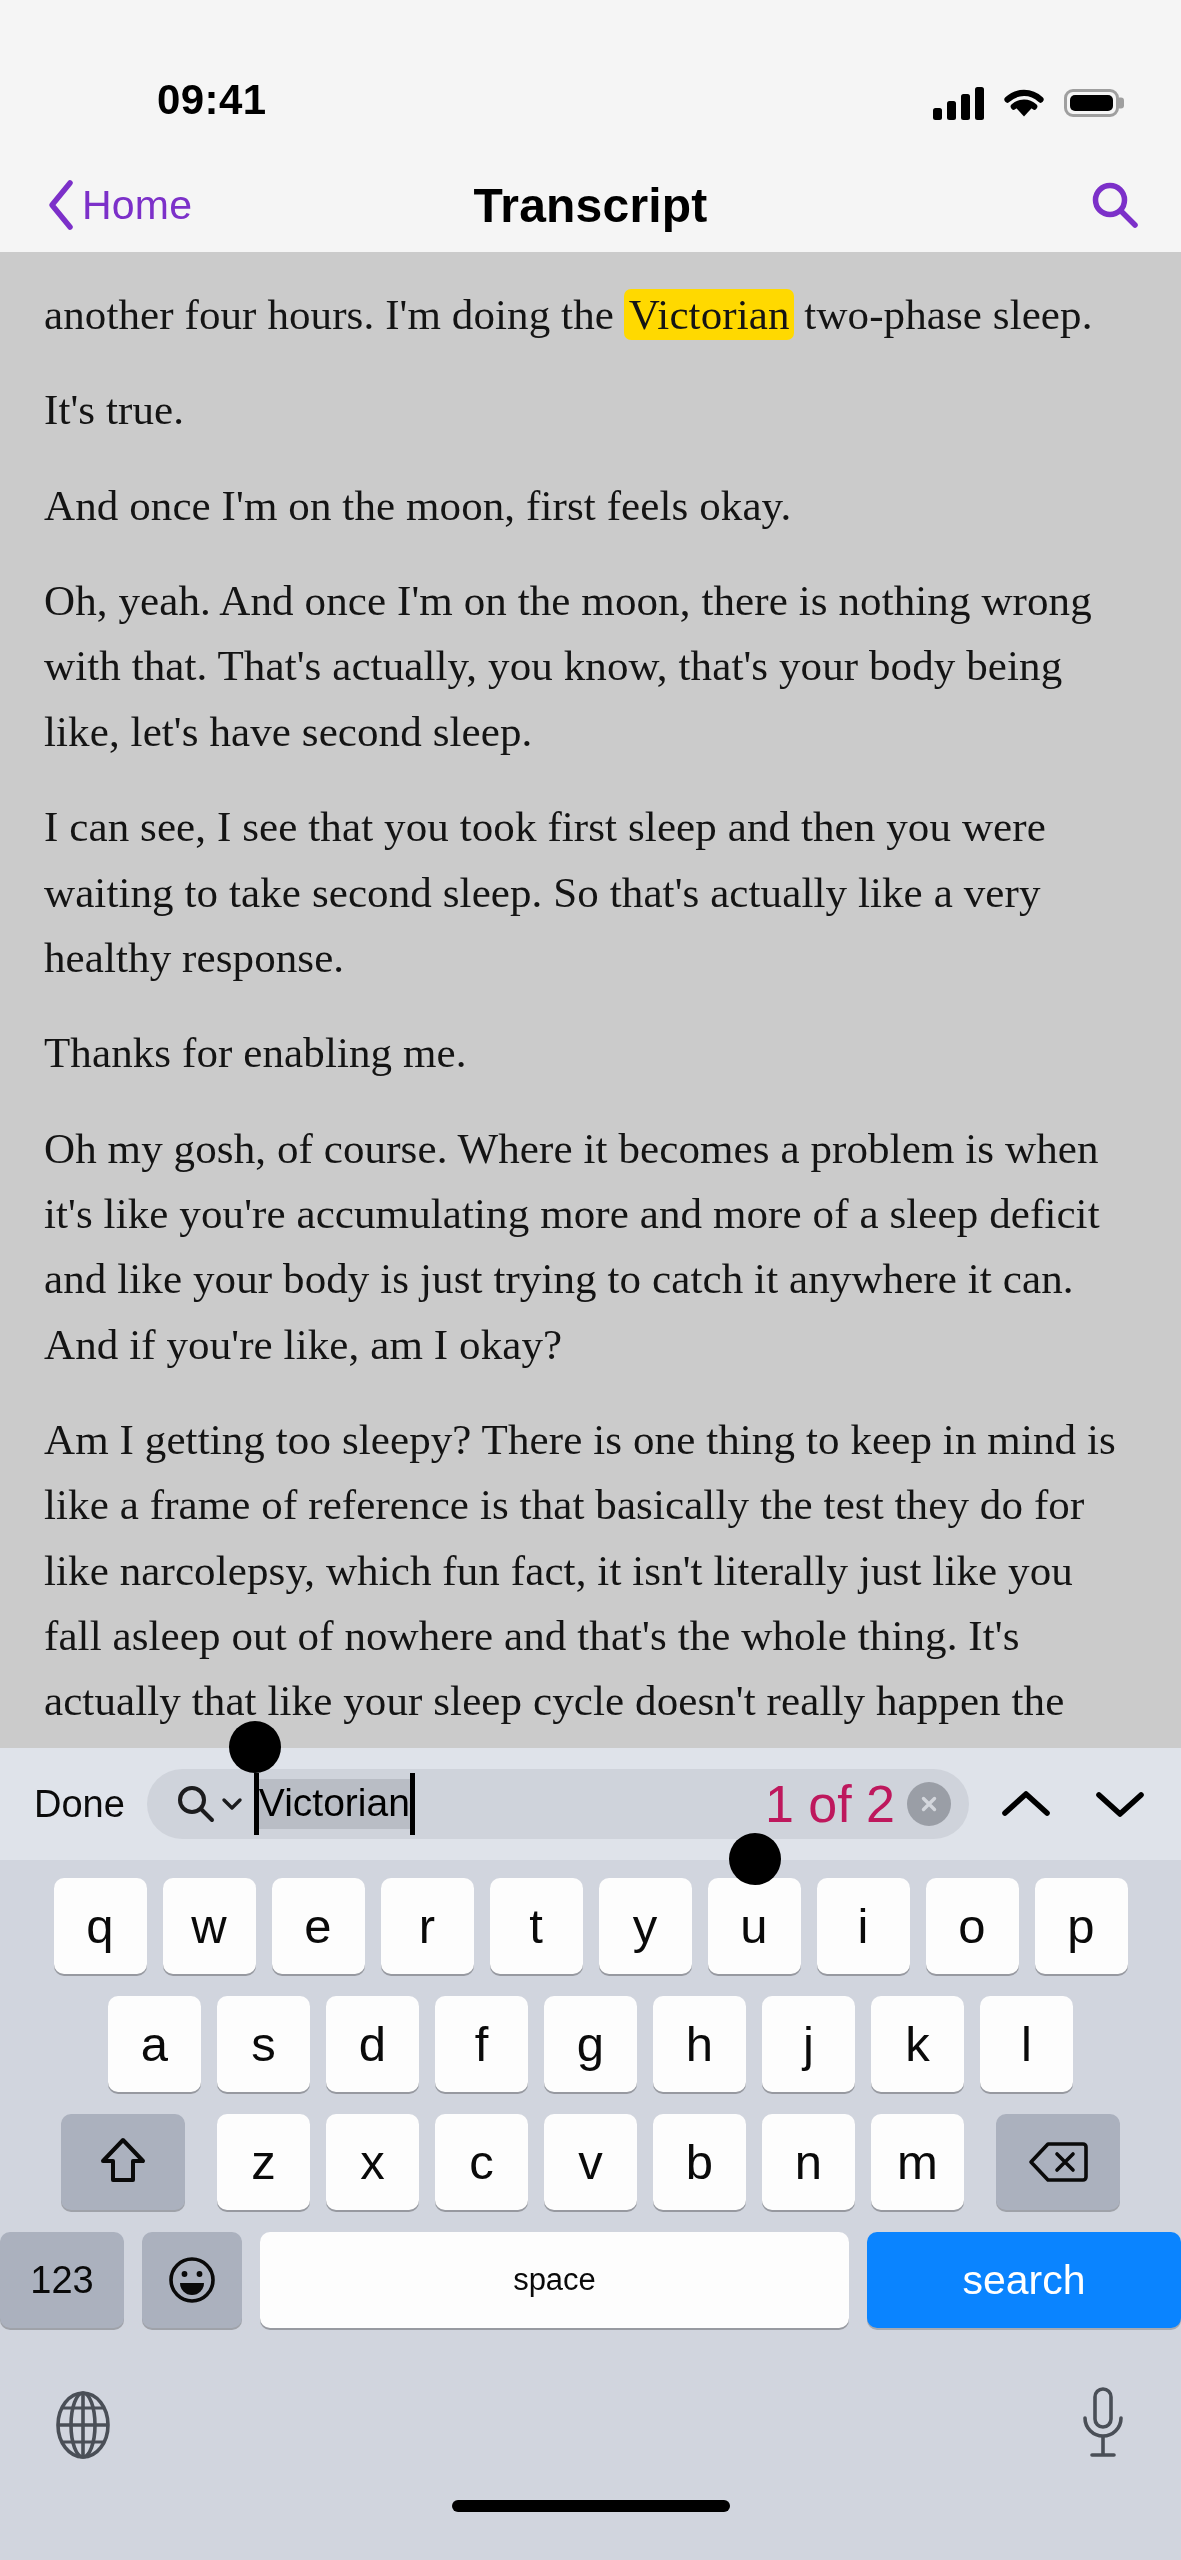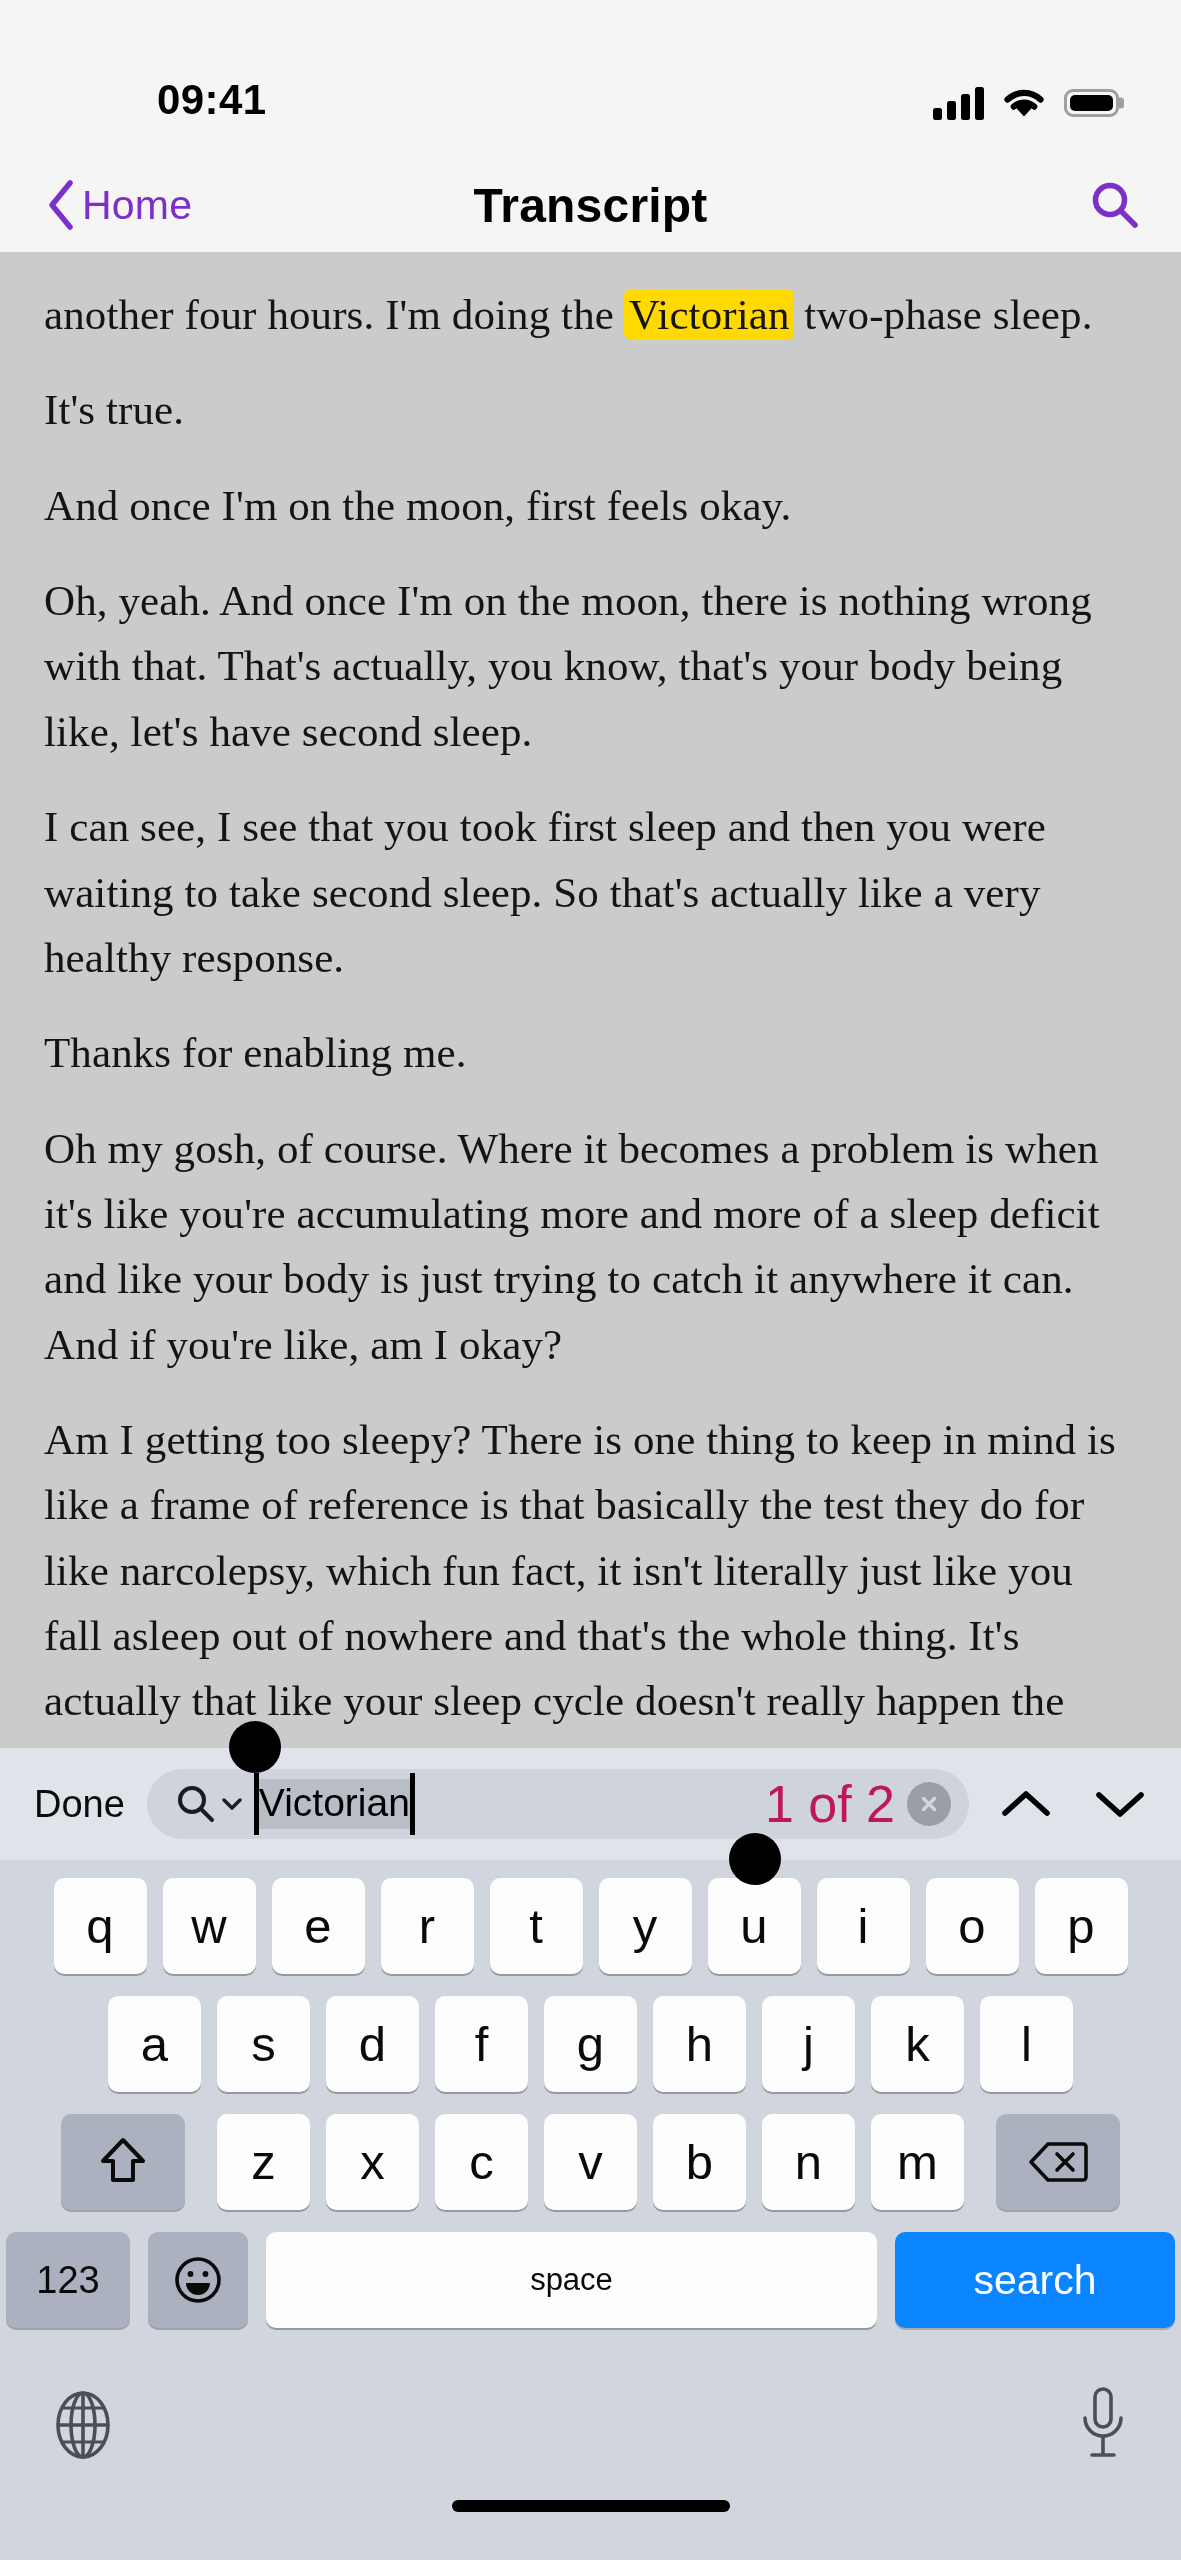--- a/index.html
+++ b/index.html
@@ -222,26 +222,26 @@
   .kb-row.r2 { padding: 0 62px; }
   .kb-row.r2 .key { width: 93px; margin: 0 8px; }
   .kb-row.r3 .key.letter { width: 93px; margin: 0 8px; }
   .key.mod {
     background: #abb1be;
     box-shadow: 0 2px 0 rgba(0,0,0,0.24);
     width: 124px;
   }
   .kb-row.r3 .key.shift { margin-right: 24px; }
   .kb-row.r3 .key.del { margin-left: 24px; }
-  .kb-row.r4 { padding: 0 6px; gap: 0; text-align: center; }
+  .kb-row.r4 { padding: 0 0; gap: 0; text-align: center; }
   .kb-row.r4 .key.num { width: 124px; font-size: 38px; margin-right: 18px; }
   .kb-row.r4 .key.emoji { width: 100px; margin-right: 18px; }
   .kb-row.r4 .key.space { flex: 1 1 auto; font-size: 31px; margin-right: 18px; }
   .kb-row.r4 .key.go {
-    width: 280px;
+    width: 314px;
     background: #0a84ff;
     color: #fff;
     font-size: 41px;
     box-shadow: 0 2px 0 rgba(0,0,0,0.2);
   }
   .kb-bottom {
     height: 150px;
     display: flex;
     align-items: center;
     justify-content: space-between;

